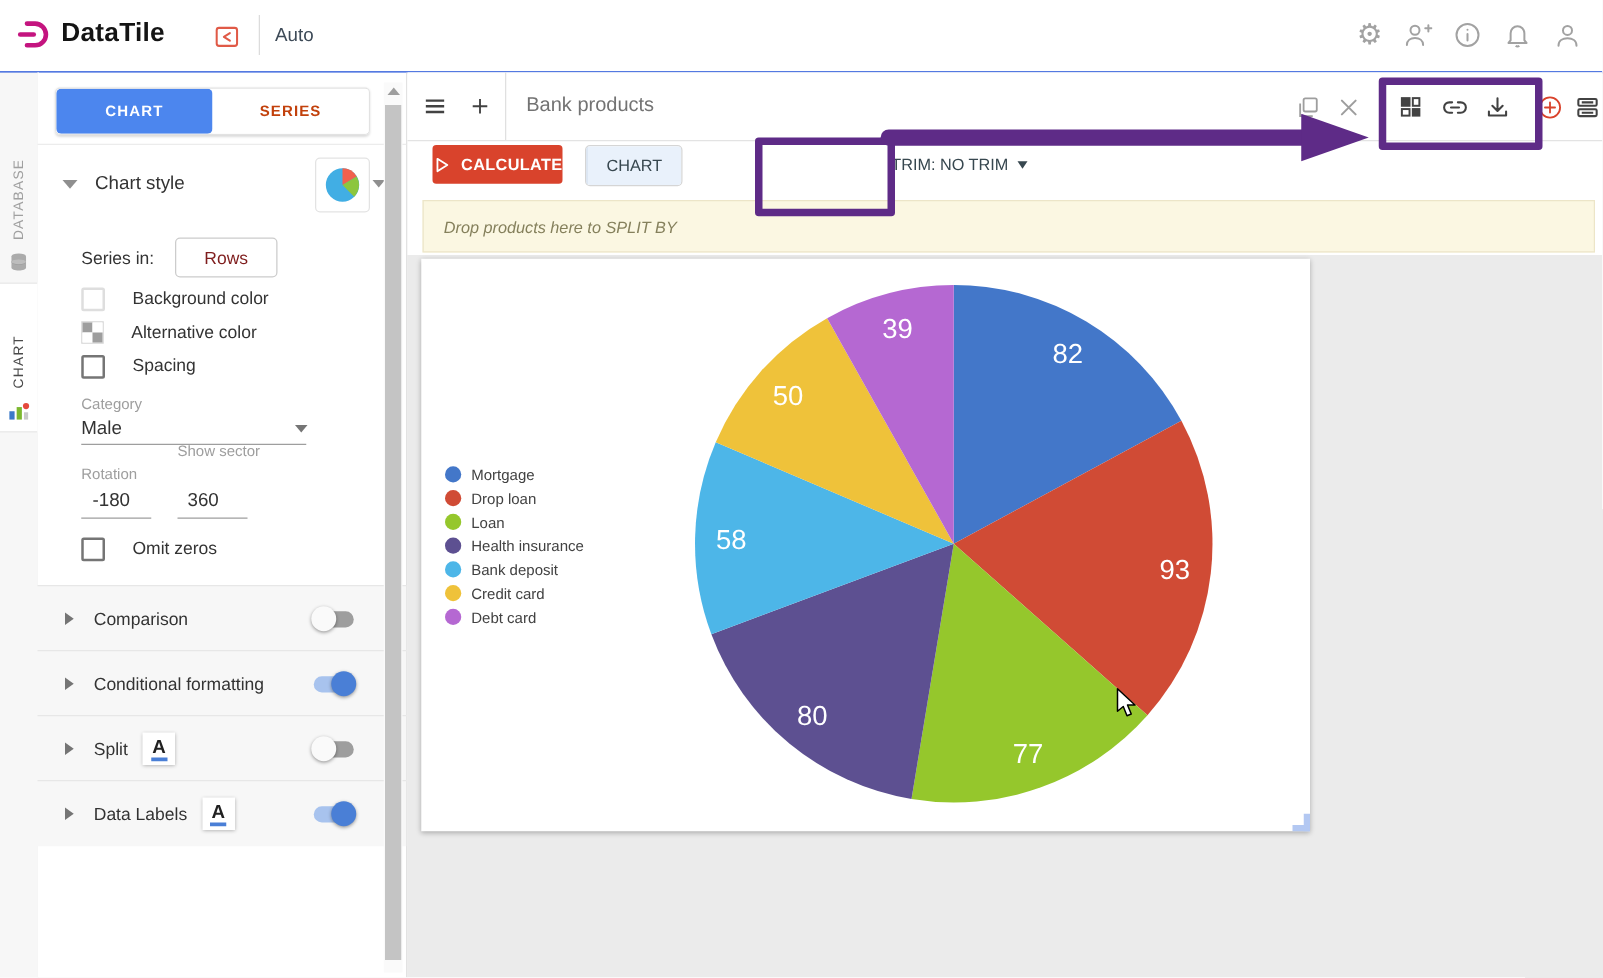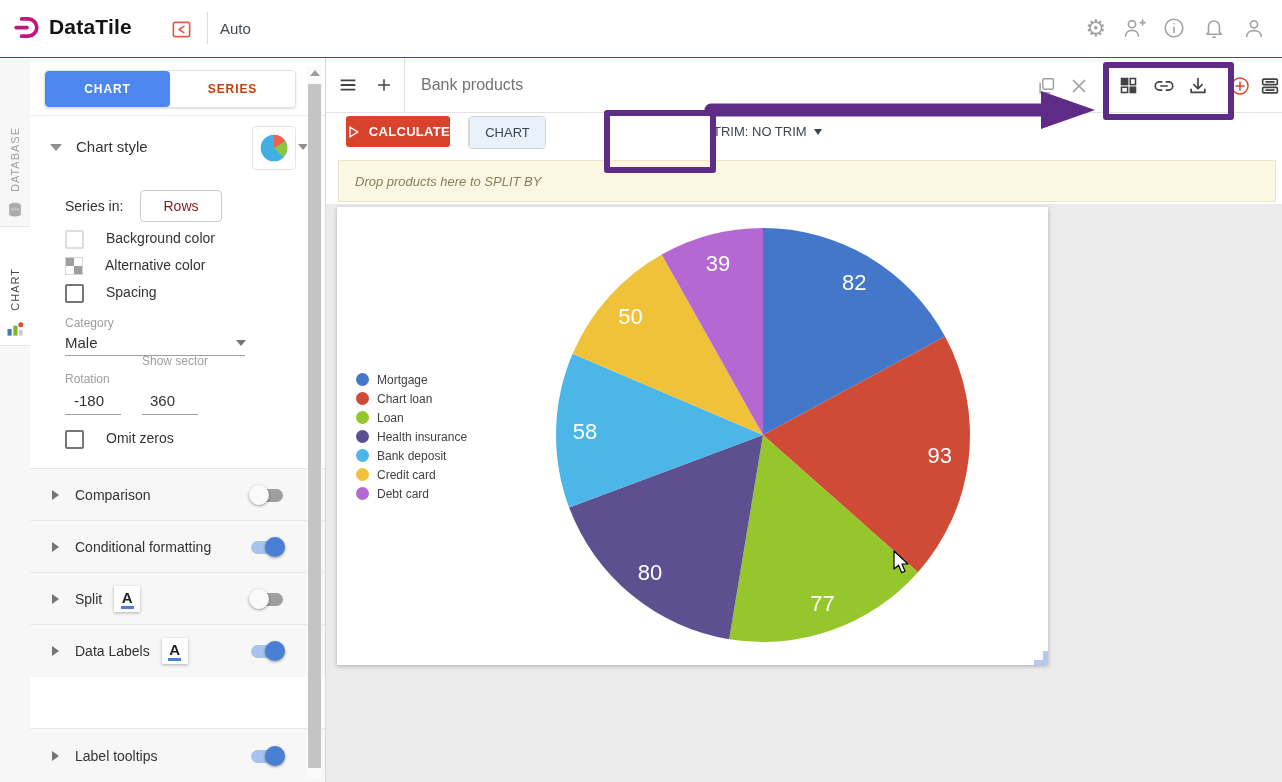--- a/index.html
+++ b/index.html
@@ -252,29 +252,20 @@
       <span class="slabel">Data Labels</span>
       <span class="aicon">
           <span>A</span>
         </span>
       <span class="spacer"></span>
       <span class="toggle on">
           <span class="track"></span>
           <span class="thumb"></span>
         </span>
     </div>
-    <div class="psec" style="top:670px;height:54px">
-      <span class="scaret"></span>
-      <span class="slabel">Label tooltips</span>
-      <span class="spacer"></span>
-      <span class="toggle on">
-          <span class="track"></span>
-          <span class="thumb"></span>
-        </span>
-    </div>
 
     <div class="pscroll">
       <span class="up"></span>
       <span class="thumb"></span>
     </div>
   </aside>
 
   <main id="main">
     <div class="mtop"></div>
 
@@ -356,21 +347,21 @@
     </div>
 
     <div class="cpanel">
       <div class="legend">
         <div class="legend-item">
             <span class="ldot" style="background: rgb(67, 119, 201);"></span>
             <span>Mortgage</span>
           </div>
         <div class="legend-item">
             <span class="ldot" style="background: rgb(208, 75, 53);"></span>
-            <span>Chart loan</span>
+            <span>Drop loan</span>
           </div>
         <div class="legend-item">
             <span class="ldot" style="background: rgb(149, 199, 44);"></span>
             <span>Loan</span>
           </div>
         <div class="legend-item">
             <span class="ldot" style="background: rgb(93, 80, 145);"></span>
             <span>Health insurance</span>
           </div>
         <div class="legend-item">

